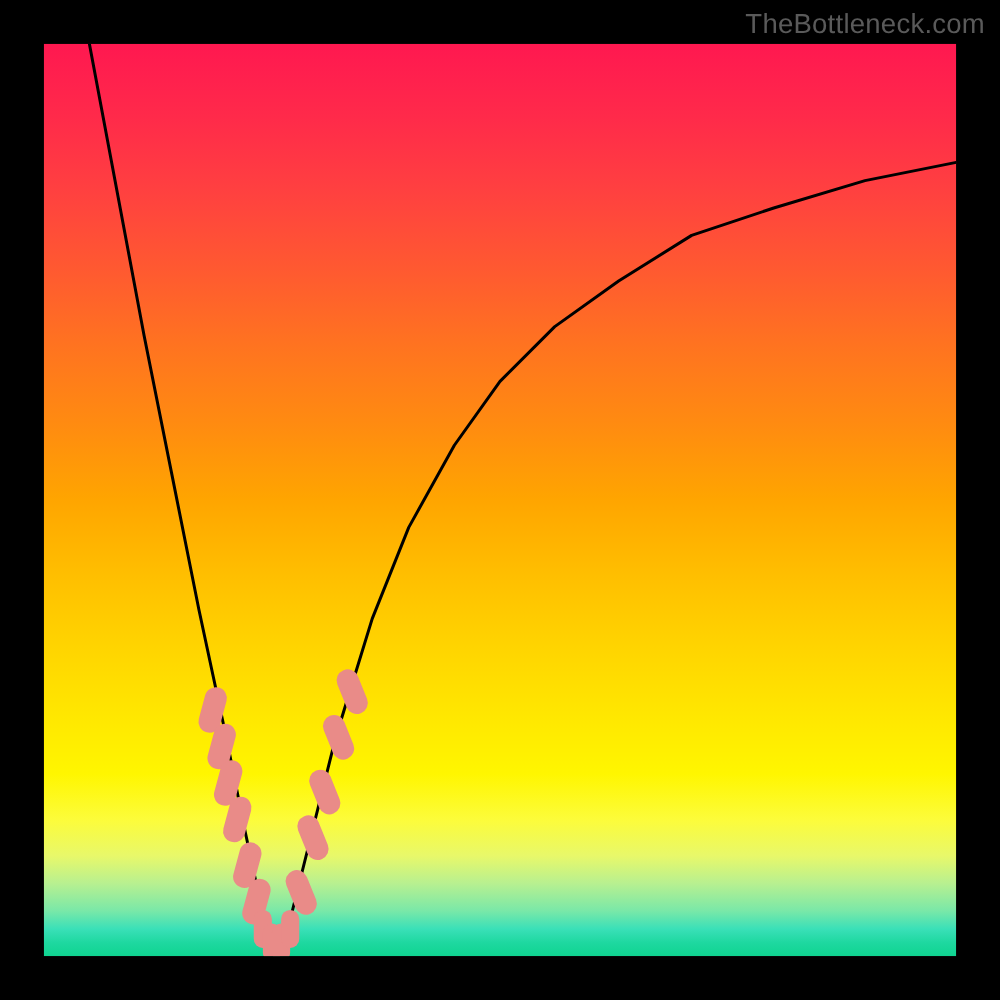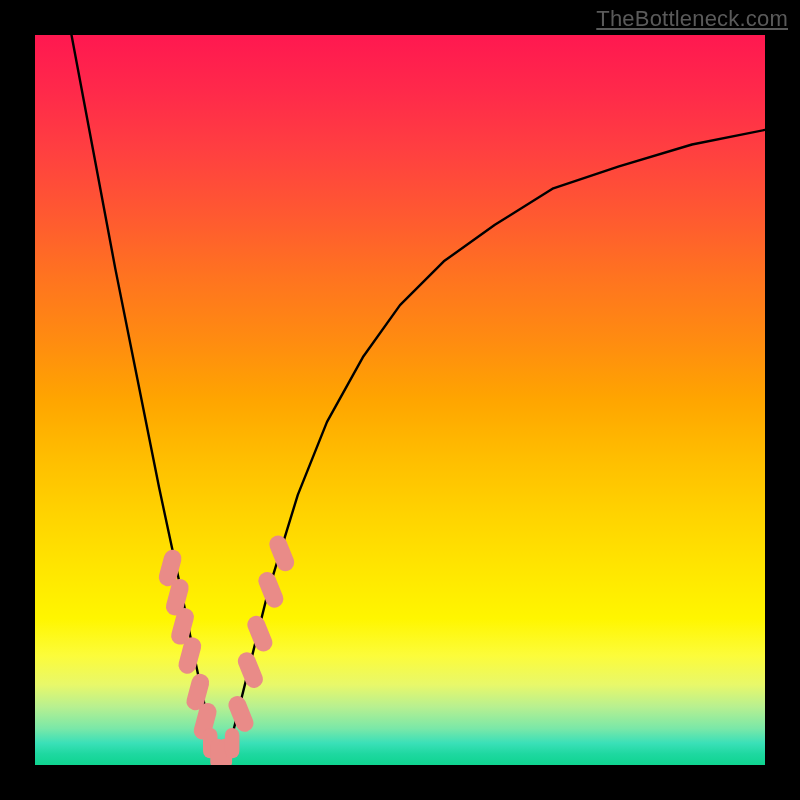--- a/index.html
+++ b/index.html
@@ -21,21 +21,20 @@
     }
     .watermark {
       position: absolute;
       top: 6px;
       right: 12px;
       color: #5a5a5a;
       font-size: 22px;
       font-weight: 500;
       z-index: 10;
       letter-spacing: 0.2px;
-      text-decoration: underline;
     }
     .plot-area {
       position: absolute;
       top: 35px;
       left: 35px;
       width: 730px;
       height: 730px;
       overflow: hidden;
     }
     .gradient-bg {

